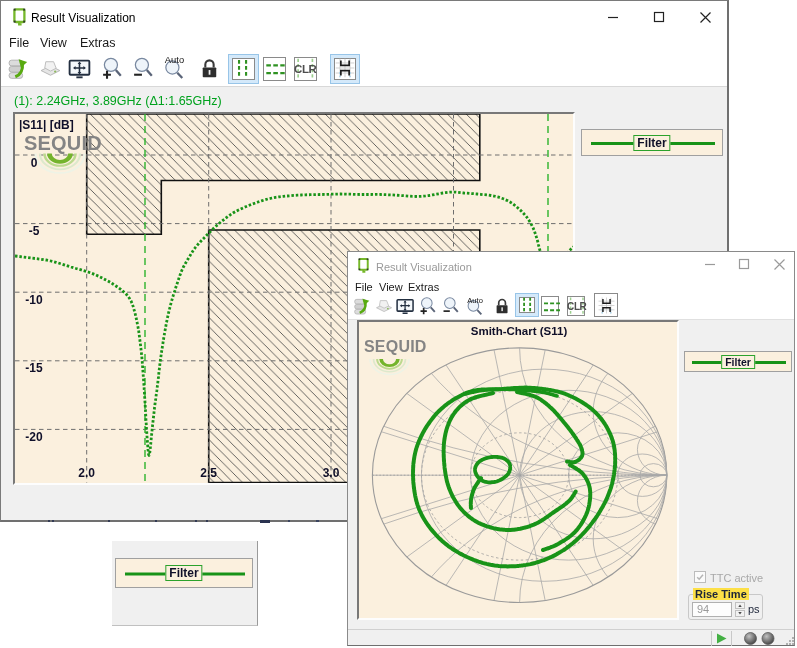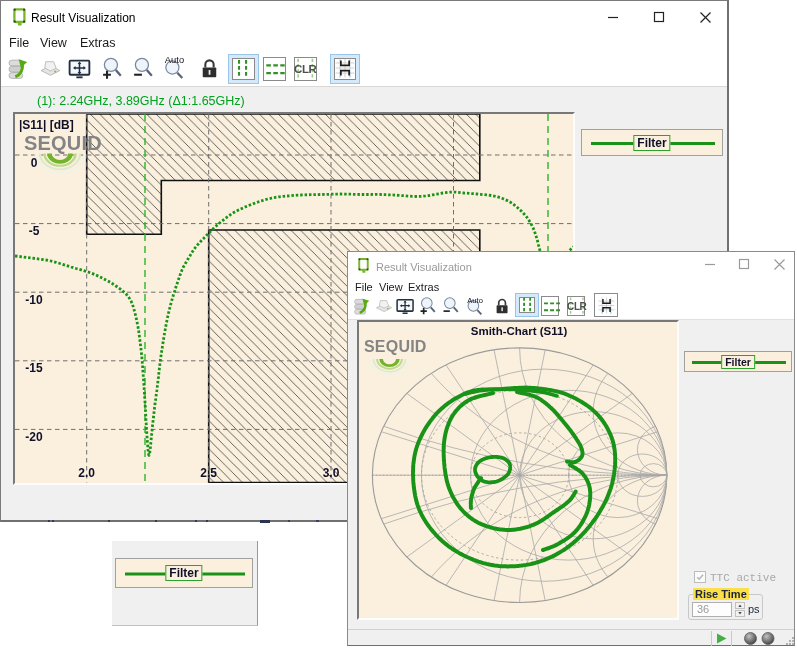--- a/index.html
+++ b/index.html
@@ -111,21 +111,21 @@
       <g stroke="#c9c9c9" stroke-width="1">
         <path d="M2,6.8 H23 M2,12.5 H23 M2,18.2 H23 M6.8,2 V23 M12.5,2 V23 M18.2,2 V23"></path>
       </g>
       <g stroke="#9cd0ee" stroke-width="1.4" stroke-dasharray="2.4,1.8">
         <line x1="6.8" y1="17" x2="6.8" y2="23"></line>
         <line x1="18.2" y1="17" x2="18.2" y2="23"></line>
       </g>
       <path d="M7.8,4 V9.5 H17.2 V4" fill="none" stroke="#1a1a1a" stroke-width="1.9"></path>
       <path d="M7.8,21 V15.5 H17.2 V21" fill="none" stroke="#1a1a1a" stroke-width="1.9"></path>
     </svg>
-  <div class="abs" style="left:13px;top:93px;font-size:12.5px;color:#00a21e;margin-left:23px;">(1): 2.24GHz, 3.89GHz (Δ1:1.65GHz)</div>
+  <div class="abs" style="left:13px;top:93px;font-size:12.5px;color:#00a21e;">(1): 2.24GHz, 3.89GHz (Δ1:1.65GHz)</div>
 
   <div class="abs" style="left:12px;top:111px;width:562px;height:372.5px;border-top:2px solid #787878;border-left:2px solid #787878;border-right:2px solid #fdfdfd;border-bottom:2px solid #fdfdfd;background:#fbf0de;">
     <svg width="558" height="368.5" style="position:absolute;left:0;top:0">
       <defs>
         <pattern id="hatch" width="9.4" height="9.4" patternUnits="userSpaceOnUse">
           <rect width="9.4" height="9.4" fill="#fbf0de"></rect>
             <path d="M-2,-2 L11.4,11.4" stroke="#4a4a4a" stroke-width="0.85"></path>
         </pattern>
       </defs>
       <path d="M71.7,0.0 L464.8,0.0 L464.8,66.5 L146.3,66.5 L146.3,120.3 L71.7,120.3 Z" fill="url(#hatch)" stroke="#111" stroke-width="1.6"></path>
@@ -366,24 +366,24 @@
 <svg width="108" height="21" style="position:absolute;left:0;top:0">
 <line x1="7" y1="10.5" x2="101" y2="10.5" stroke="#189318" stroke-width="3"></line>
 </svg>
 <div style="position:absolute;left:50%;top:50%;transform:translate(-50%,-50%);background:#fbf0de;border:1.5px solid #2ba22b;padding:0px 3px;font-size:10.5px;font-weight:bold;color:#10102a;">Filter</div>
 </div>
   <div class="abs" style="left:346px;top:319px;width:12px;height:12px;background:#fbfbfb;border:1px solid #bcbcbc;">
     <svg width="10" height="10" viewBox="0 0 10 10" style="position:absolute;left:0;top:0">
         <path d="M2.2,5.2 L4.2,7.2 L8,2.8" fill="none" stroke="#b4b4b4" stroke-width="1.5"></path>
       </svg>
   </div>
-  <div class="abs" style="left:362px;top:320px;font-size:11px;color:#a8a8a8;font-family:Liberation Mono, monospace;">TTC active</div>
+  <div class="abs" style="left:362px;top:320px;font-size:11px;color:#a8a8a8;">TTC active</div>
   <div class="abs" style="left:340px;top:342px;width:75px;height:26px;border:1px solid #c8c8c8;border-radius:3px;"></div>
   <div class="abs" style="left:345px;top:336px;font-size:11px;font-weight:bold;color:#1c2438;background:#fde047;padding:0 2px;">Rise Time</div>
-  <div class="abs" style="left:344px;top:350px;width:40px;height:15px;background:#fdfdfd;border:1px solid #b0b0b0;font-size:11px;color:#9a9a9a;padding-left:4px;line-height:13px;">36</div>
+  <div class="abs" style="left:344px;top:350px;width:40px;height:15px;background:#fdfdfd;border:1px solid #b0b0b0;font-size:11px;color:#9a9a9a;padding-left:4px;line-height:13px;">94</div>
   <div class="abs" style="left:387px;top:350px;width:10px;height:15px;">
     <div style="position:absolute;left:0;top:0;width:10px;height:7px;background:#f2f2f2;border:1px solid #c0c0c0;"></div>
     <div style="position:absolute;left:0;top:8px;width:10px;height:7px;background:#f2f2f2;border:1px solid #c0c0c0;"></div>
     <svg width="10" height="15" style="position:absolute">
         <path d="M5,2.6 L3.3,5 L6.7,5 Z M5,12.4 L3.3,10 L6.7,10 Z" fill="#4a4a4a"></path>
       </svg>
   </div>
   <div class="abs" style="left:400px;top:351px;font-size:11px;font-weight:normal;color:#1c2438;">ps</div>
 
   <div class="abs" style="left:0;top:377px;width:100%;height:16px;border-top:1px solid #d0d0d0;background:#f0f0f0;">

